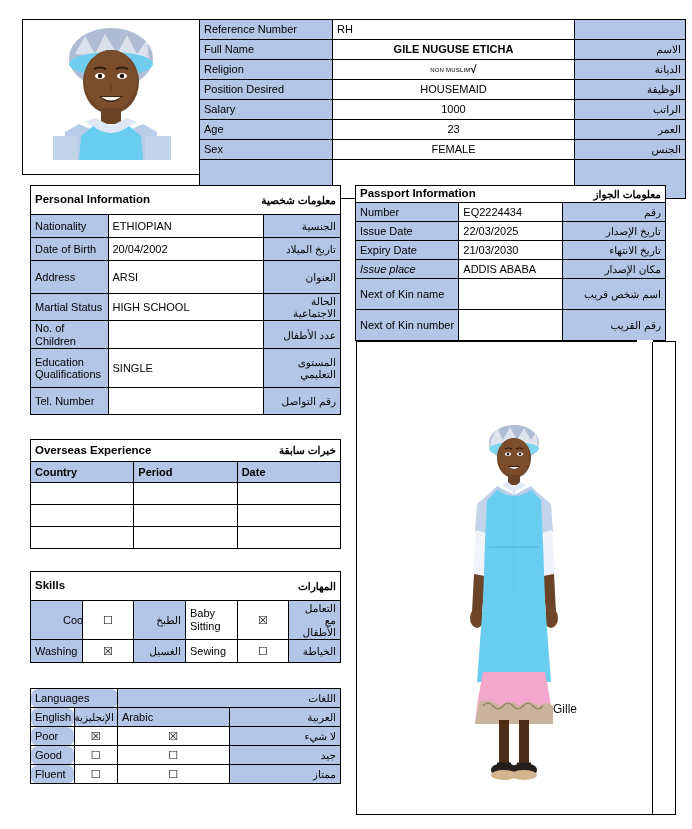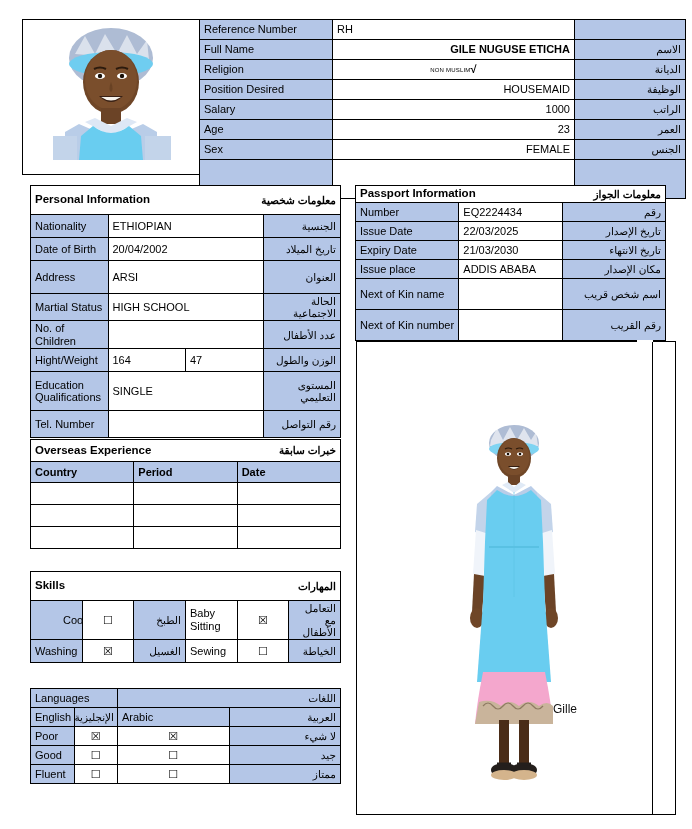--- a/index.html
+++ b/index.html
@@ -31,21 +31,21 @@
     overflow: hidden;
   }
   .blue { background: #b4c6e7; }
   .white { background: #ffffff; }
   .ar {
     text-align: right;
     direction: rtl;
     font-size: 10.5px;
   }
   .bold { font-weight: bold; }
-  .ctr { text-align: right; }
+  .ctr { text-align: center; }
   .sect-title {
     font-weight: bold;
     font-size: 11.5px;
   }
 
   
   #header-table { left: 199px; top: 19px; width: 461px; }
   #header-table td { height: 17px; }
   #header-table .lbl { width: 124px; }
   #header-table .val { width: 233px; }
@@ -94,21 +94,21 @@
   #skills-table .c1 { width: 56px; }
   #skills-table .c2 { width: 48px; }
   #skills-table .c3 { width: 50px; }
   #skills-table .c4 { width: 65px; }
   #skills-table .c5 { width: 32px; }
   #skills-table .c6 { width: 60px; }
 
   
   #lang-table { left: 30px; top: 688px; width: 311px; }
   #lang-table td { height: 16px; }
-  #lang-table .c1 { width: 78px; }
+  #lang-table .c1 { width: 78px; border-radius: 7px; }
   #lang-table .c2 { width: 78px; }
   #lang-table .c3 { width: 78px; }
   #lang-table .c4 { width: 77px; }
 
   .chk { text-align: center; font-size: 11px; line-height: 1; }
 
   
   #photo-frame {
     position: absolute;
     left: 356px; top: 341px;
@@ -248,26 +248,20 @@
         <td class="blue lbl" style="height: 24px;">Martial Status</td>
         <td class="white" colspan="2">HIGH SCHOOL</td>
         <td class="blue arb ar">الحالة الاجتماعية</td>
       </tr>
       <tr>
         <td class="blue lbl" style="height: 20px;">No. of Children</td>
         <td class="white" colspan="2"></td>
         <td class="blue arb ar">عدد الأطفال</td>
       </tr>
       <tr>
-        <td class="blue lbl" style="height: 20px;">Hight/Weight</td>
-        <td class="white v1">164</td>
-        <td class="white v2">47</td>
-        <td class="blue arb ar">الوزن والطول</td>
-      </tr>
-      <tr>
         <td class="blue lbl" style="height: 36px;">Education Qualifications</td>
         <td class="white" colspan="2">SINGLE</td>
         <td class="blue arb ar">المستوى التعليمي</td>
       </tr>
       <tr>
         <td class="blue lbl" style="height: 24px;">Tel. Number</td>
         <td class="white" colspan="2"></td>
         <td class="blue arb ar">رقم التواصل</td>
       </tr>
     </tbody>
@@ -290,21 +284,21 @@
         <td class="blue lbl" style="height: 16px;">Issue Date</td>
         <td class="white val">22/03/2025</td>
         <td class="blue arb ar">تاريخ الإصدار</td>
       </tr>
       <tr>
         <td class="blue lbl" style="height: 16px;">Expiry Date</td>
         <td class="white val">21/03/2030</td>
         <td class="blue arb ar">تاريخ الانتهاء</td>
       </tr>
       <tr>
-        <td class="blue lbl" style="height: 16px;">Issue place</td>
+        <td class="blue lbl" style="height: 16px; font-style: italic;">Issue place</td>
         <td class="white val">ADDIS ABABA</td>
         <td class="blue arb ar">مكان الإصدار</td>
       </tr>
       <tr>
         <td class="blue lbl" style="height: 28px; white-space: normal;">Next of Kin name</td>
         <td class="white val"></td>
         <td class="blue arb ar" style="white-space: normal;">اسم شخص قريب</td>
       </tr>
       <tr>
         <td class="blue lbl" style="height: 28px; white-space: normal;">Next of Kin number</td>

